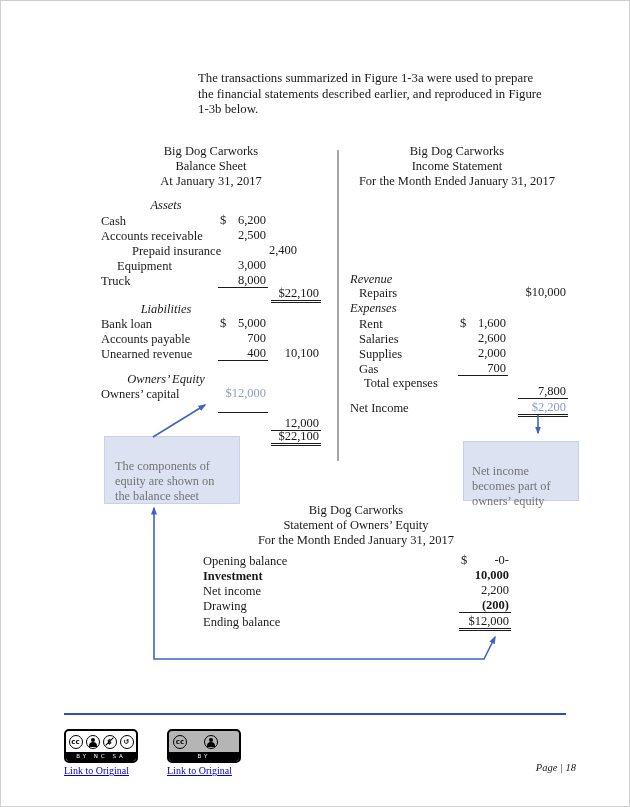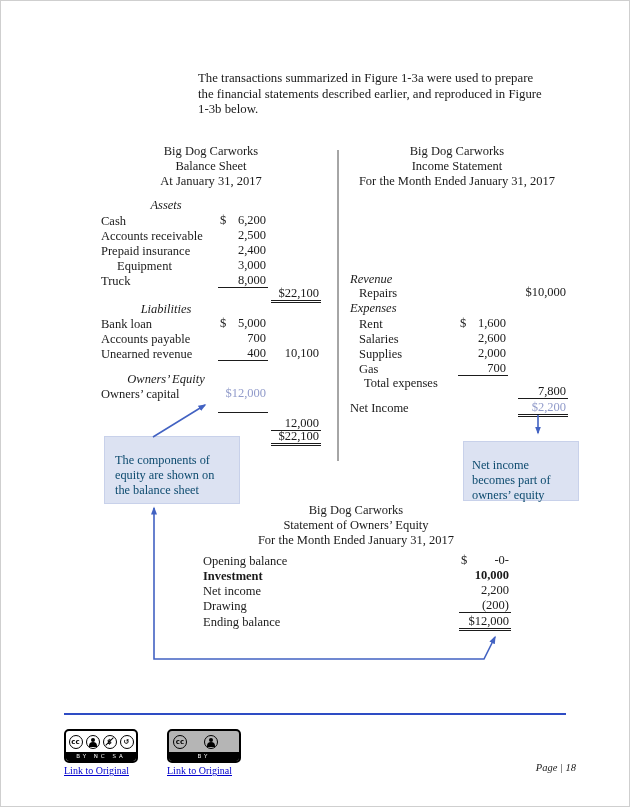--- a/index.html
+++ b/index.html
@@ -11,21 +11,21 @@
   .trow{position:absolute;left:0;width:100%;height:14px;line-height:14px;white-space:nowrap;}
   .section{font-style:italic;}
   .sec-center{display:inline-block;width:130px;text-align:center;}
   .amt{position:absolute;top:0;height:13px;display:flex;justify-content:space-between;align-items:flex-start;line-height:13px;}
   .amt .cur{padding-left:2px;}
   .amt .val{padding-right:2px;margin-left:auto;}
   .amt.u{border-bottom:1px solid #1b1b1b;}
   .amt.uu{border-bottom:3px double #1b1b1b;}
   .amt.blue{color:#919bca;}
   .callout{position:absolute;background:#dce2f2;border:1px solid #c8d1ea;box-sizing:border-box;
-           font-size:12.3px;line-height:15px;padding:16px 0 0 10px;color:#0c4a6e;}
+           font-size:12.3px;line-height:15px;padding:22px 0 0 10px;color:#737373;}
   .overlay{position:absolute;left:0;top:0;pointer-events:none;}
   
   .cc-badge{position:absolute;top:728px;width:74px;height:34px;border:2px solid #000;border-radius:5px;
             box-sizing:border-box;background:#fff;overflow:hidden;}
   .cc-badge.gray{background:#b5b5b5;}
   .cc-icons{height:21px;display:flex;align-items:center;justify-content:center;gap:3px;}
   .cc-circ{width:14px;height:14px;border:1.4px solid #000;border-radius:50%;box-sizing:border-box;
            display:flex;align-items:center;justify-content:center;
            font-family:"DejaVu Sans",sans-serif;font-weight:bold;font-size:7px;color:#000;position:relative;background:transparent;}
   .person{width:4px;height:4px;border-radius:50%;background:#000;position:relative;top:-2px;}
@@ -52,21 +52,21 @@
       <div class="thead" style="top: 15px;">Balance Sheet</div>
       <div class="thead" style="top: 30px;">At January 31, 2017</div>
       <div class="trow" style="top: 54px;"><span class="section sec-center">Assets</span></div>
       <div class="trow" style="top: 70px;"><span style="margin-left: 0px;">Cash</span><div class="amt" style="left: 117px; width: 50px;">
           <span class="cur">$</span>
           <span class="val">6,200</span>
         </div></div>
       <div class="trow" style="top: 85px;"><span style="margin-left: 0px;">Accounts receivable</span><div class="amt" style="left: 117px; width: 50px;">
           <span class="val">2,500</span>
         </div></div>
-      <div class="trow" style="top: 100px;"><span style="margin-left: 0px;">Prepaid insurance</span><div class="amt" style="left: 117px; width: 50px;">
+      <div class="trow" style="top: 100px; margin-left: 31px;"><span style="margin-left: 0px;">Prepaid insurance</span><div class="amt" style="left: 117px; width: 50px;">
           <span class="val">2,400</span>
         </div></div>
       <div class="trow" style="top: 115px;"><span style="margin-left: 16px;">Equipment</span><div class="amt" style="left: 117px; width: 50px;">
           <span class="val">3,000</span>
         </div></div>
       <div class="trow" style="top: 130px;"><span style="margin-left: 0px;">Truck</span><div class="amt u" style="left: 117px; width: 50px;">
           <span class="val">8,000</span>
         </div></div>
       <div class="trow" style="top: 143px;"><span style="margin-left: 0px;"></span><div class="amt uu" style="left: 170px; width: 50px;">
           <span class="val">$22,100</span>
@@ -137,21 +137,21 @@
       <div class="trow" style="top: 51px;"><span style="margin-left: 2px;">Opening balance</span><div class="amt" style="left: 258px; width: 52px;">
           <span class="cur">$</span>
           <span class="val">-0-</span>
         </div></div>
       <div class="trow" style="top: 66px; font-weight: bold;"><span style="margin-left: 2px;">Investment</span><div class="amt" style="left: 258px; width: 52px;">
           <span class="val">10,000</span>
         </div></div>
       <div class="trow" style="top: 81px;"><span style="margin-left: 2px;">Net income</span><div class="amt" style="left: 258px; width: 52px;">
           <span class="val">2,200</span>
         </div></div>
-      <div class="trow" style="top: 96px;"><span style="margin-left: 2px;">Drawing</span><div class="amt u" style="left: 258px; width: 52px;">
+      <div class="trow" style="top: 96px;"><span style="margin-left: 2px;">Drawing</span><div class="amt u" style="left: 258px; width: 52px; font-weight: bold;">
           <span class="val">(200)</span>
         </div></div>
       <div class="trow" style="top: 112px;"><span style="margin-left: 2px;">Ending balance</span><div class="amt uu" style="left: 258px; width: 52px;">
           <span class="val">$12,000</span>
         </div></div>
     </div>
 
   <div class="callout" style="left:103px;top:435px;width:136px;height:68px;">
     <div>The components of</div>
     <div>equity are shown on</div>

